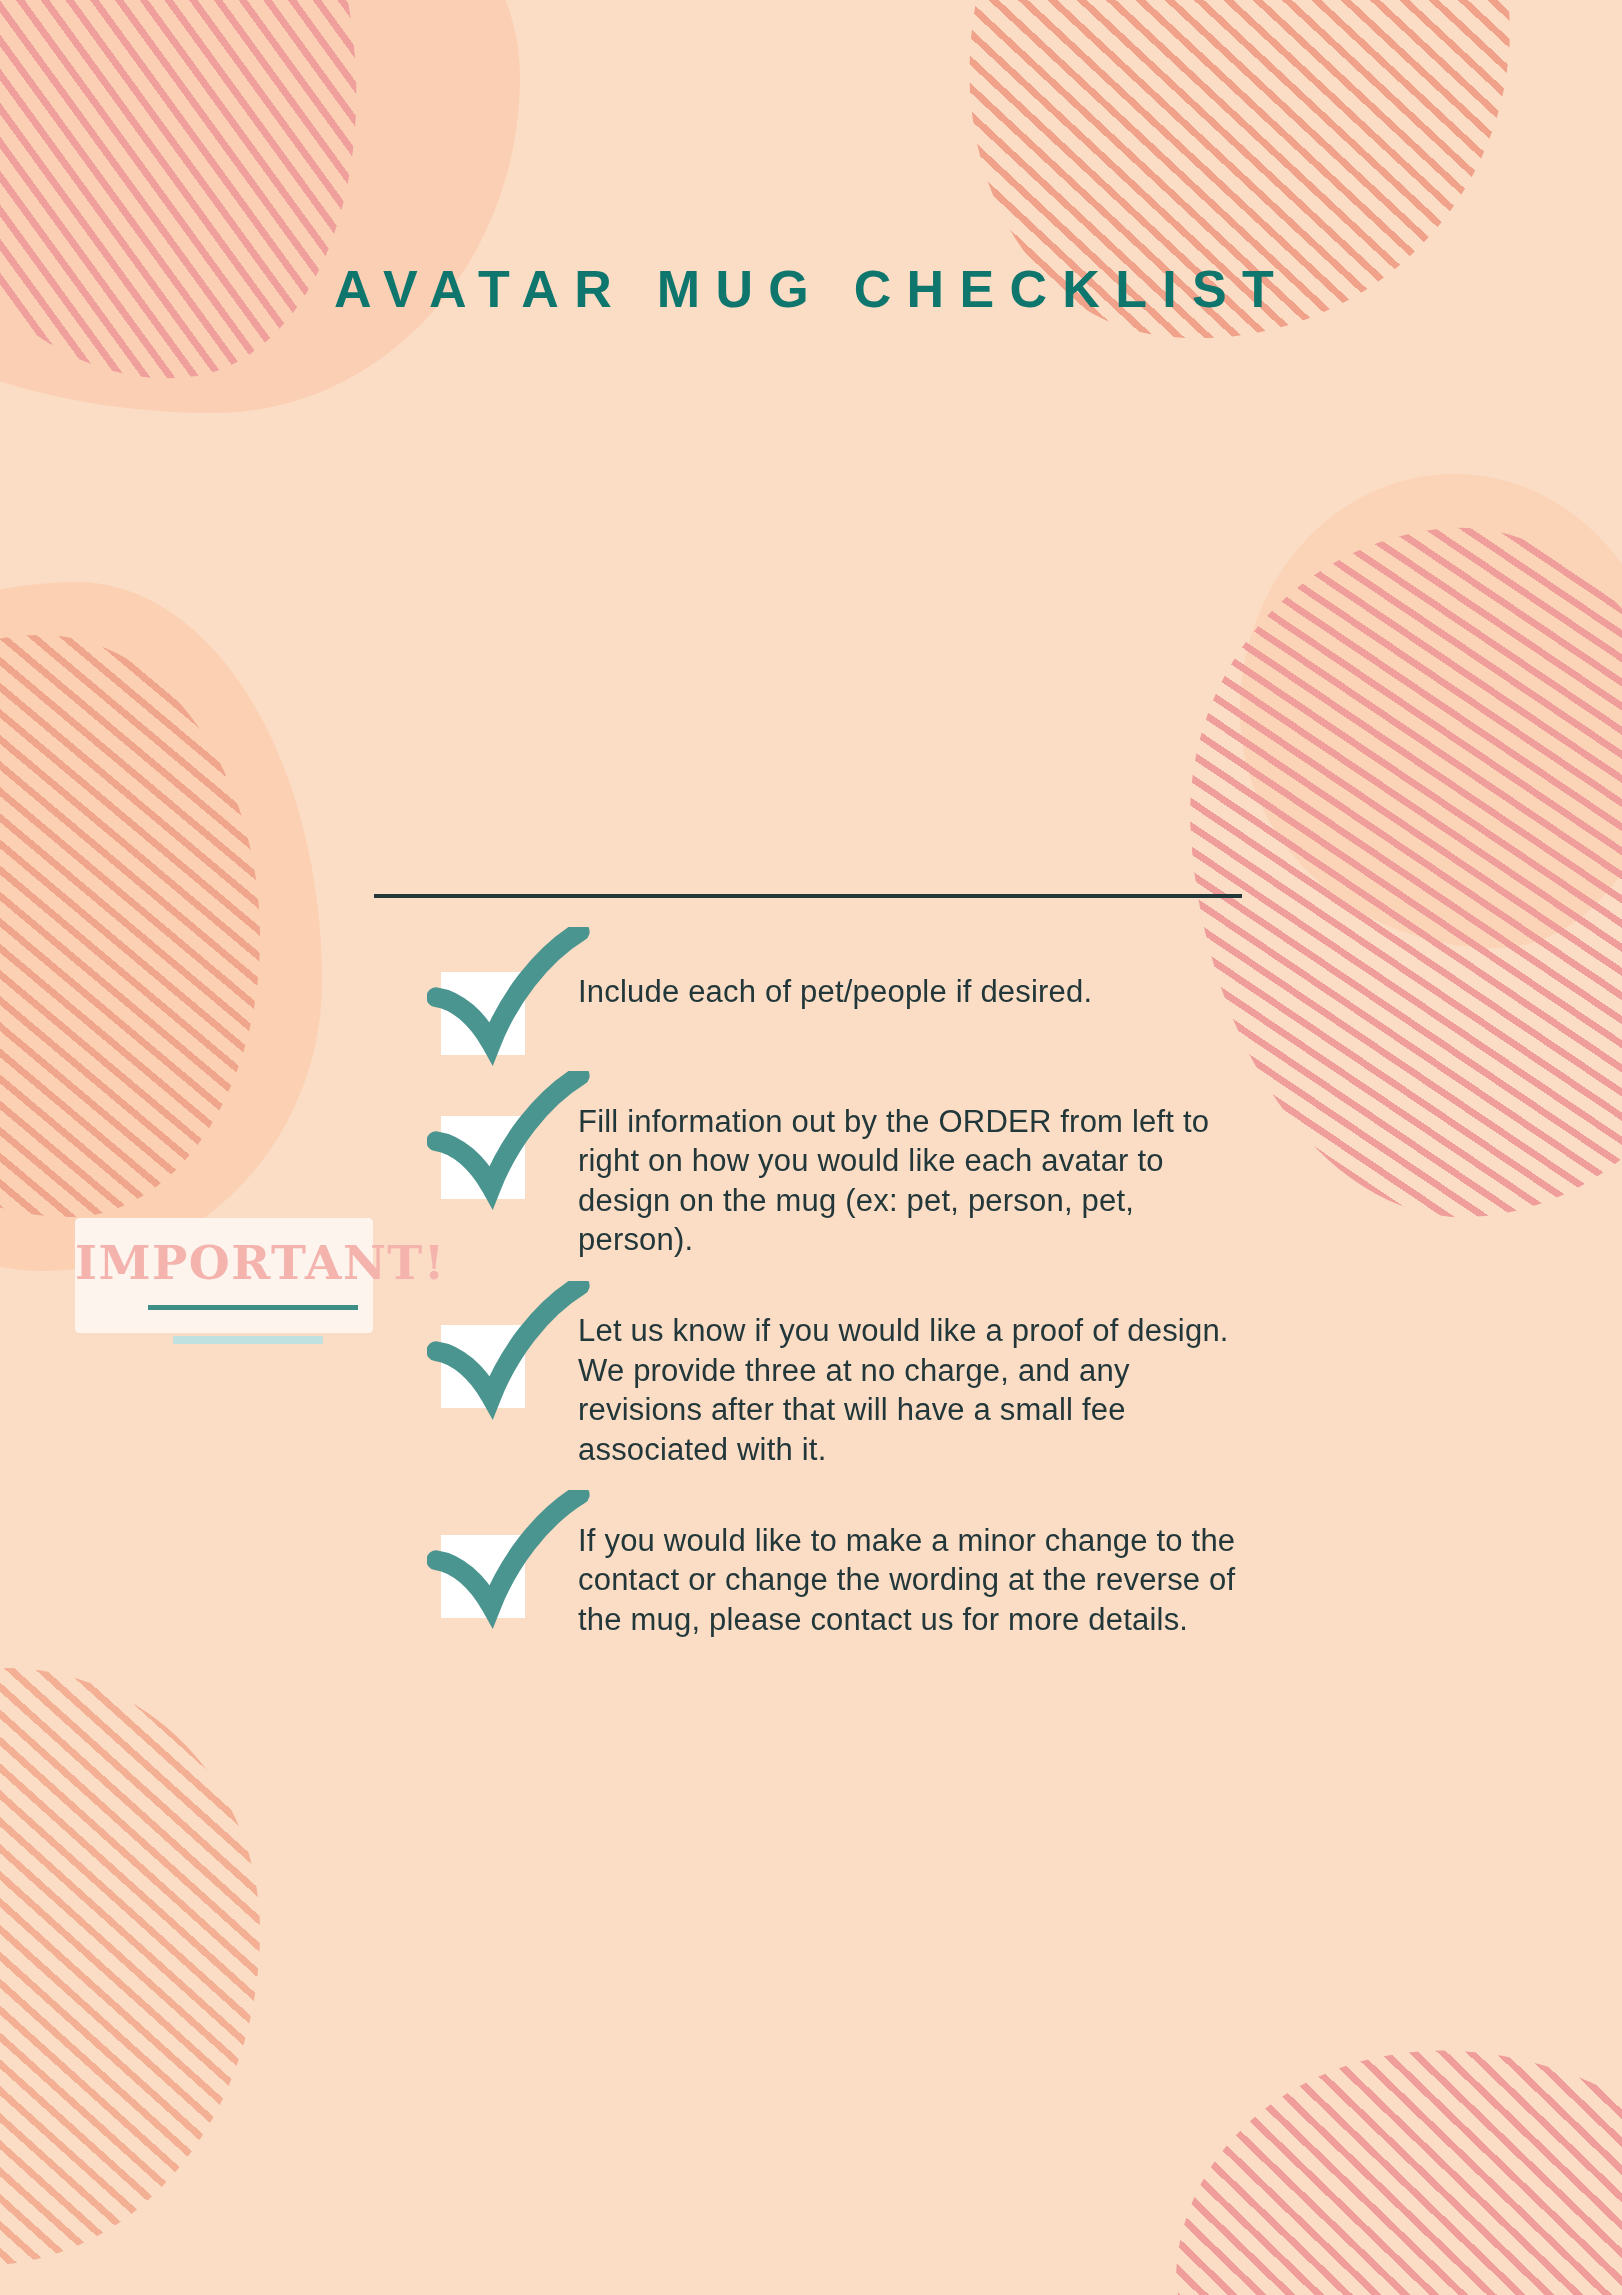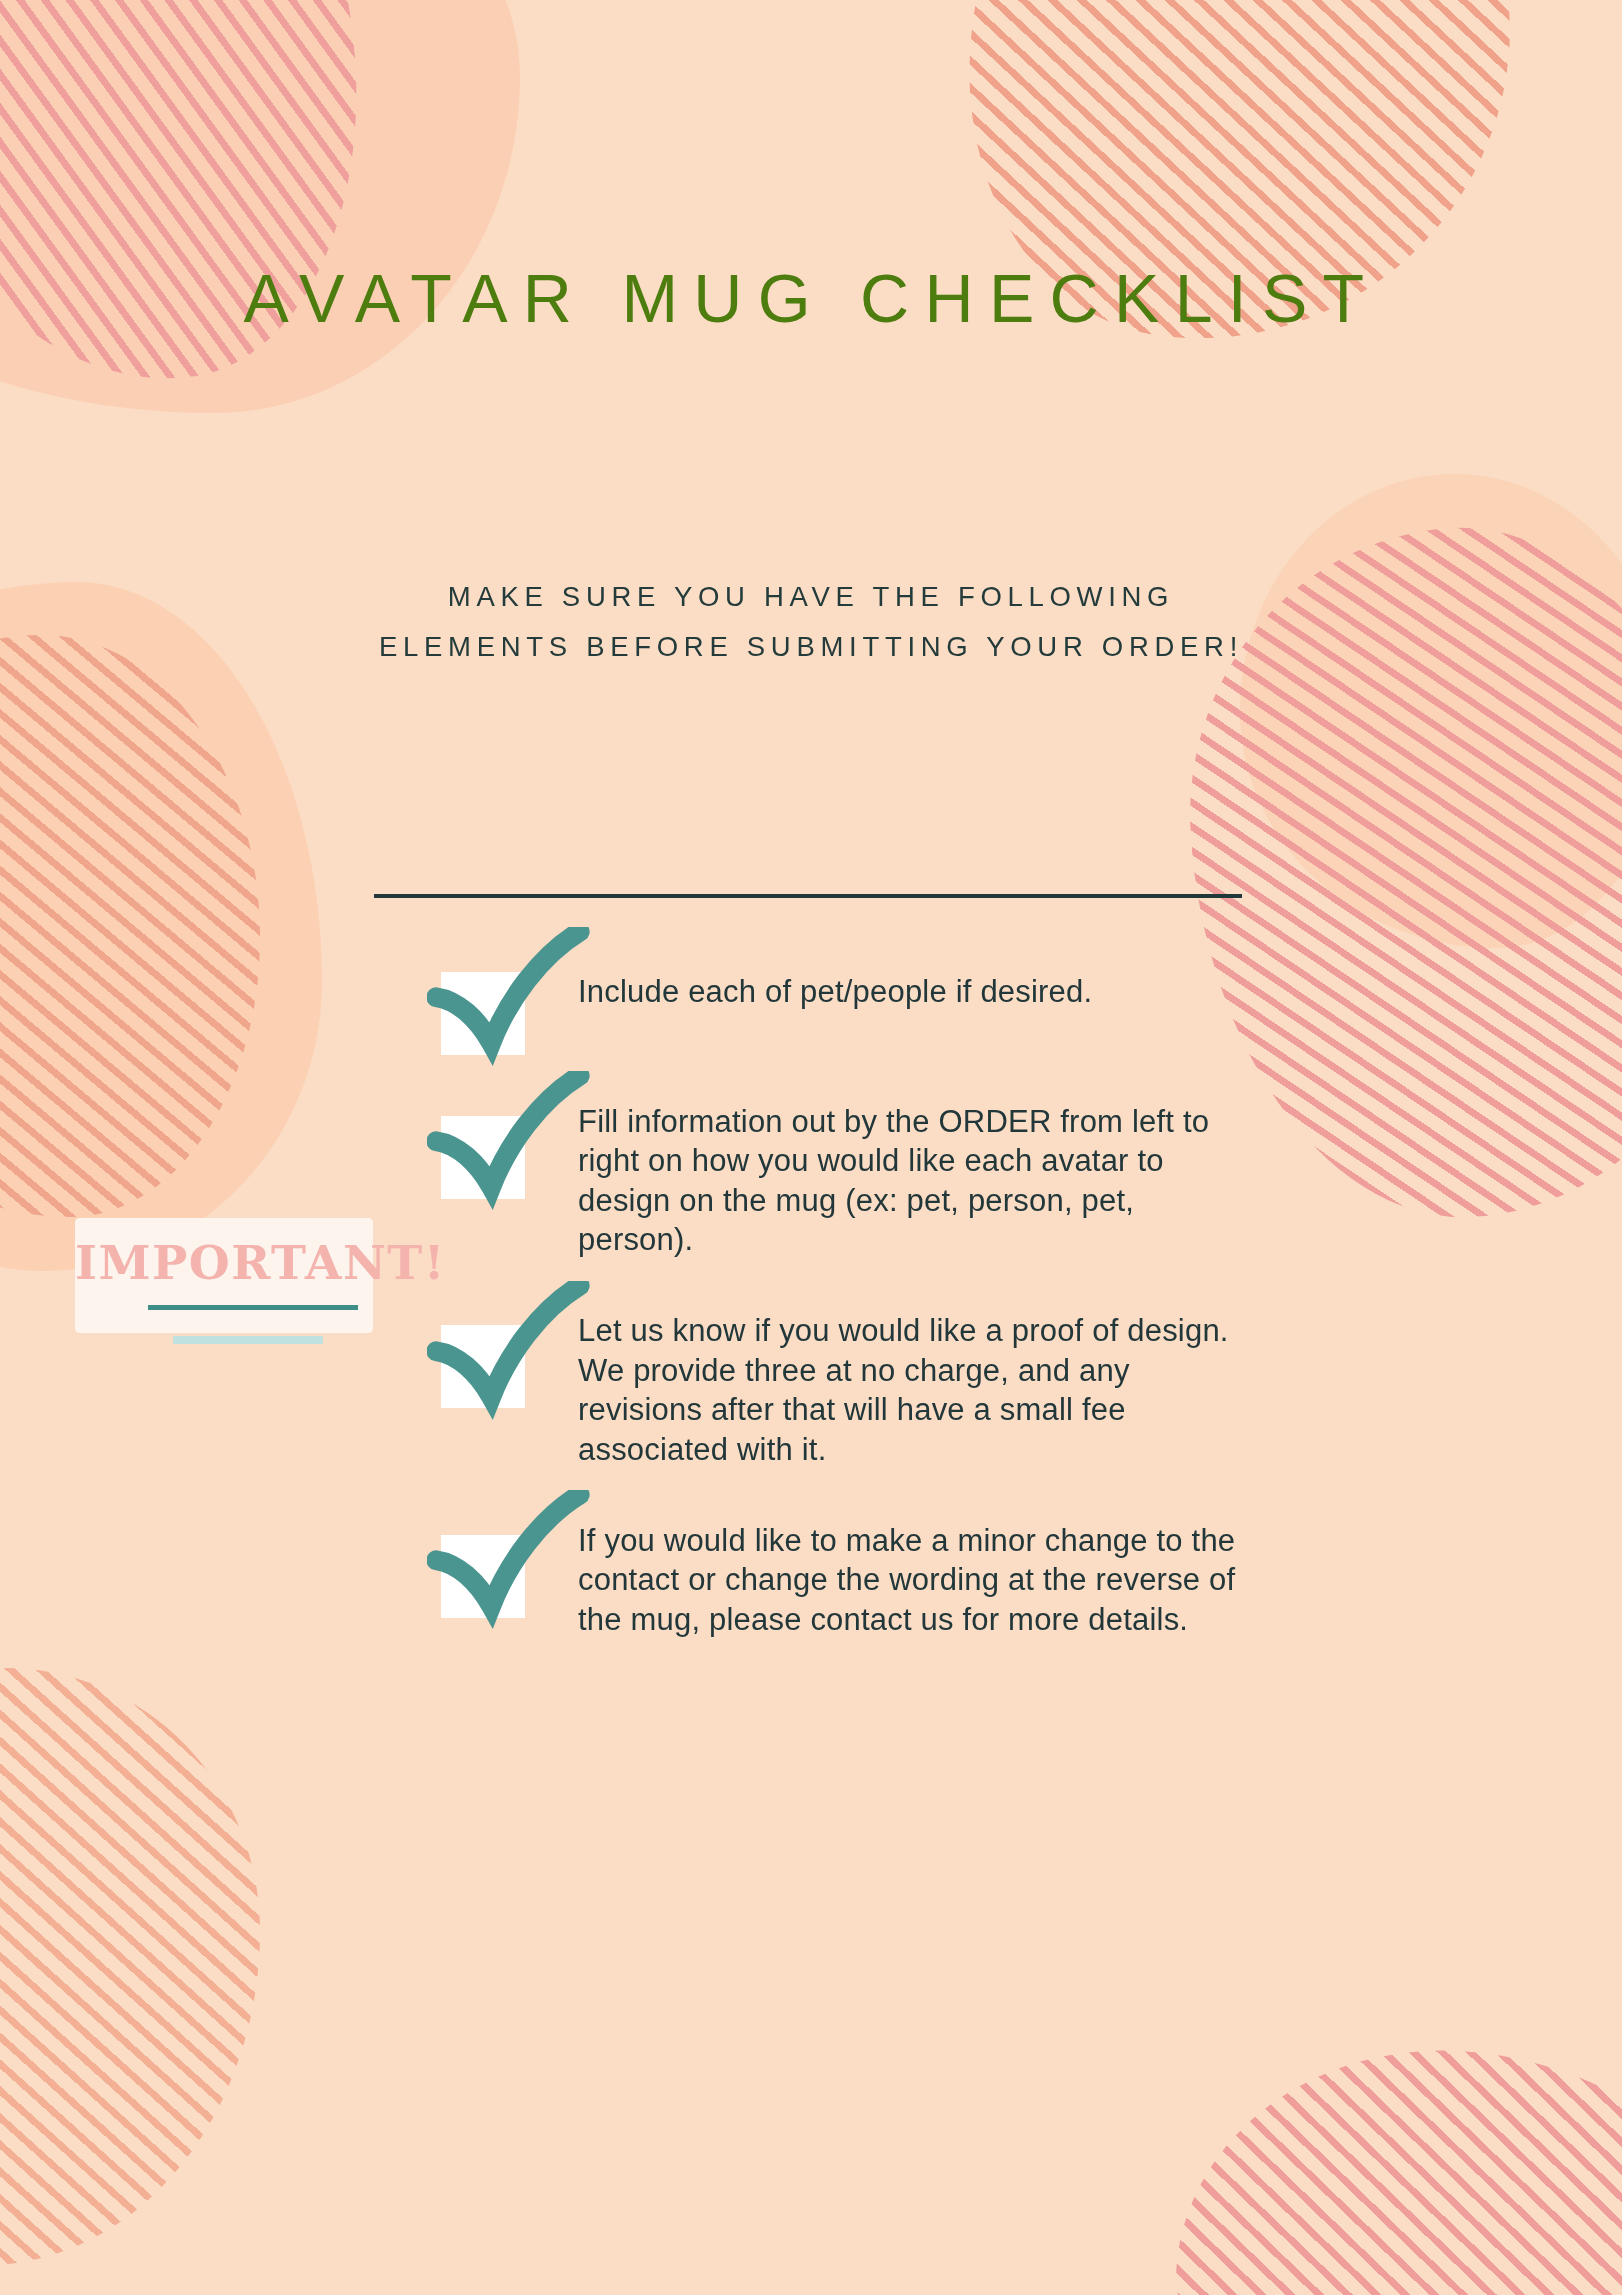--- a/index.html
+++ b/index.html
@@ -144,25 +144,25 @@
     width: 1623px;
     height: 2295px;
   }
 
   .title {
     position: absolute;
     left: 230px;
     top: 260px;
     width: 1163px;
     text-align: center;
-    color: #4d7c0f;
-    font-size: 68px;
+    color: #0f766e;
+    font-size: 52px;
     line-height: 1.12;
     letter-spacing: 15.3px;
-    font-weight: 400;
+    font-weight: 700;
   }
 
   .subtitle {
     position: absolute;
     left: 367px;
     top: 572px;
     width: 888px;
     text-align: center;
     color: #243b3b;
     font-size: 27.5px;
@@ -296,21 +296,20 @@
   </div>
   <div class="blob s-bottomright">
     <div class="striped-inner"></div>
   </div>
 </div>
 
 <div class="content">
 
   <div class="title">AVATAR MUG CHECKLIST</div>
 
-  <div class="subtitle">MAKE SURE YOU HAVE THE FOLLOWING ELEMENTS BEFORE SUBMITTING YOUR ORDER!</div>
 
   <div class="divider"></div>
 
   <div class="important-badge">
     <div class="badge-card"></div>
     <div class="badge-text">IMPORTANT!</div>
     <div class="badge-underline-1"></div>
     <div class="badge-underline-2"></div>
   </div>
 

